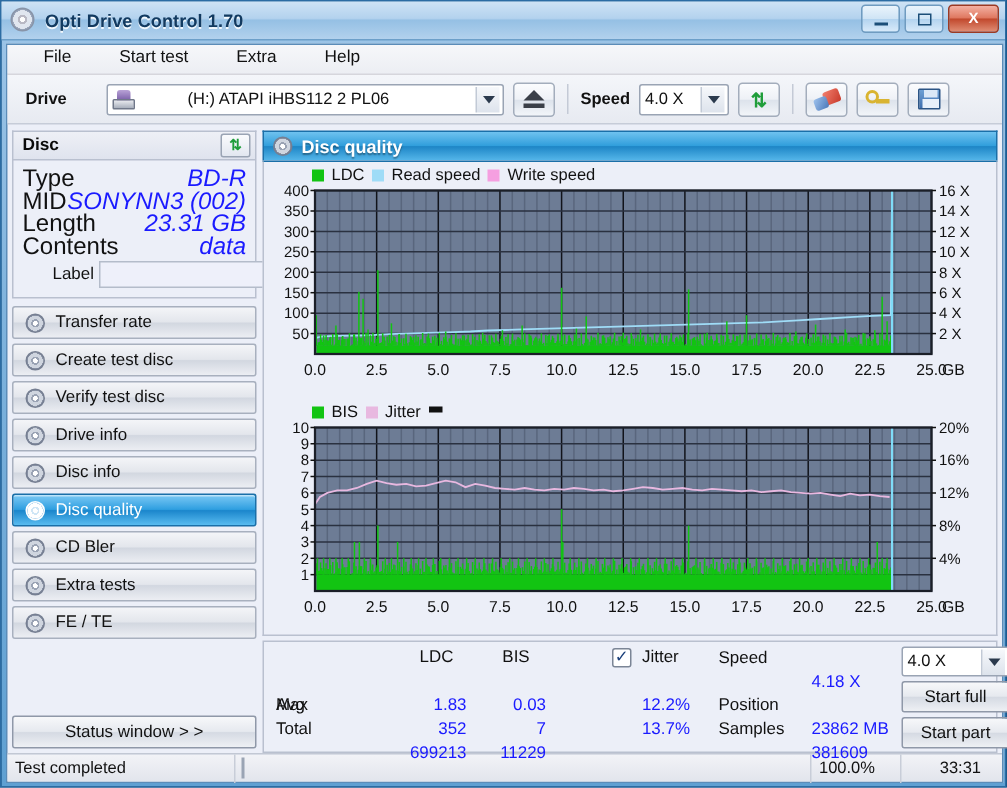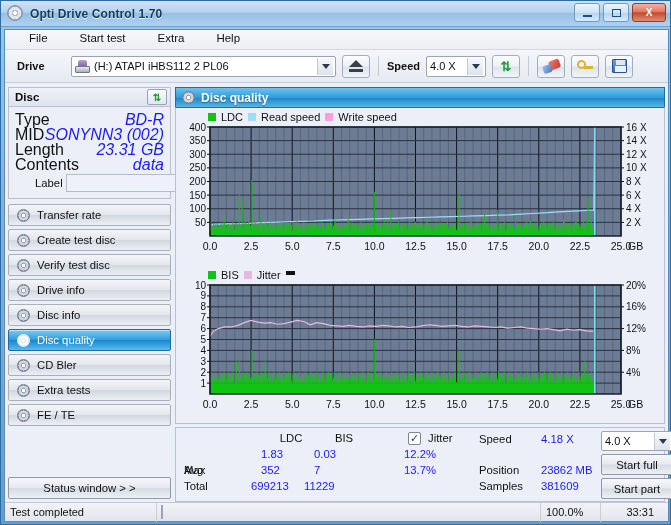--- a/index.html
+++ b/index.html
@@ -80,21 +80,21 @@
     height:21px; background:#fff; border:1px solid #9aa4b4; border-radius:2px;
     display:flex; align-items:center; padding:0 2px 0 3px; position:relative;
     font-size:11px; color:#111;
   }
   .combo .arrow {
     margin-left:auto; width:16px; height:17px; display:flex;align-items:center;justify-content:center;
     background: linear-gradient(to bottom,#f6f8fb,#dde3ec);
     border-left:1px solid #c2cad6;
   }
   .tri-down { width:0;height:0;border-left:4px solid transparent;border-right:4px solid transparent;border-top:5px solid #2b3a4d; }
-  #drive-combo { width:265px; }
+  #drive-combo { width:265px;gap:31px; }
   #speed-combo { width:60px; }
   .drive-ico { width:15px;height:13px;margin-right:4px;position:relative;flex:0 0 auto; }
   .drive-ico .body{position:absolute;left:0;bottom:0;width:15px;height:7px;background:linear-gradient(to bottom,#e8eaef,#a9b0bd);border:1px solid #70788a;border-radius:1px;}
   .drive-ico .top{position:absolute;left:3px;top:0;width:9px;height:7px;background:linear-gradient(to bottom,#b9a3d6,#7a5fa8);border-radius:2px 2px 0 0;}
   .tbtn {
     width:28px;height:23px;border:1px solid #a3adbc;border-radius:3px;
     background: linear-gradient(to bottom,#fbfcfe 0%, #eef1f6 48%, #dde3ec 52%, #f2f5f9 100%);
     display:flex;align-items:center;justify-content:center;
   }
   .sep { width:1px;height:20px;background:#c4cad6; margin:0 2px; }
@@ -188,21 +188,21 @@
   .legend { display:flex;align-items:center;gap:5px;height:13px;padding-left:28px;font-size:11px;color:#111; }
   .sw { width:8px;height:8px;display:inline-block; }
   .chart-wrap { position:relative; }
   .chart-svg { display:block; }
 
   #stats {
     border:1px solid #b9c0cf; background:#eceff8; margin-top:3px;
     height:75px; position:relative; font-size:11.3px;
   }
   .stat-txt { position:absolute; color:#111; white-space:nowrap; }
-  .stat-val { position:absolute; color:#1a1aff; white-space:nowrap; text-align:left; }
+  .stat-val { position:absolute; color:#1a1aff; white-space:nowrap; text-align:right;margin-top:16px; }
   .cb {
     position:absolute; width:13px;height:13px;background:#fff;border:1px solid #7b8596;border-radius:2px;
     display:flex;align-items:center;justify-content:center;
   }
   .cb .tick{ color:#1a3f7a;font-size:11px;line-height:1;margin-top:-1px; }
   .sbtn {
     position:absolute; border:1px solid #8f98a8;border-radius:2px;
     background: linear-gradient(to bottom,#f7f8fa 0%, #e6e9ef 48%, #d5dae3 52%, #eef0f4 100%);
     display:flex;align-items:center;justify-content:center;font-size:11.3px;color:#111;
   }

